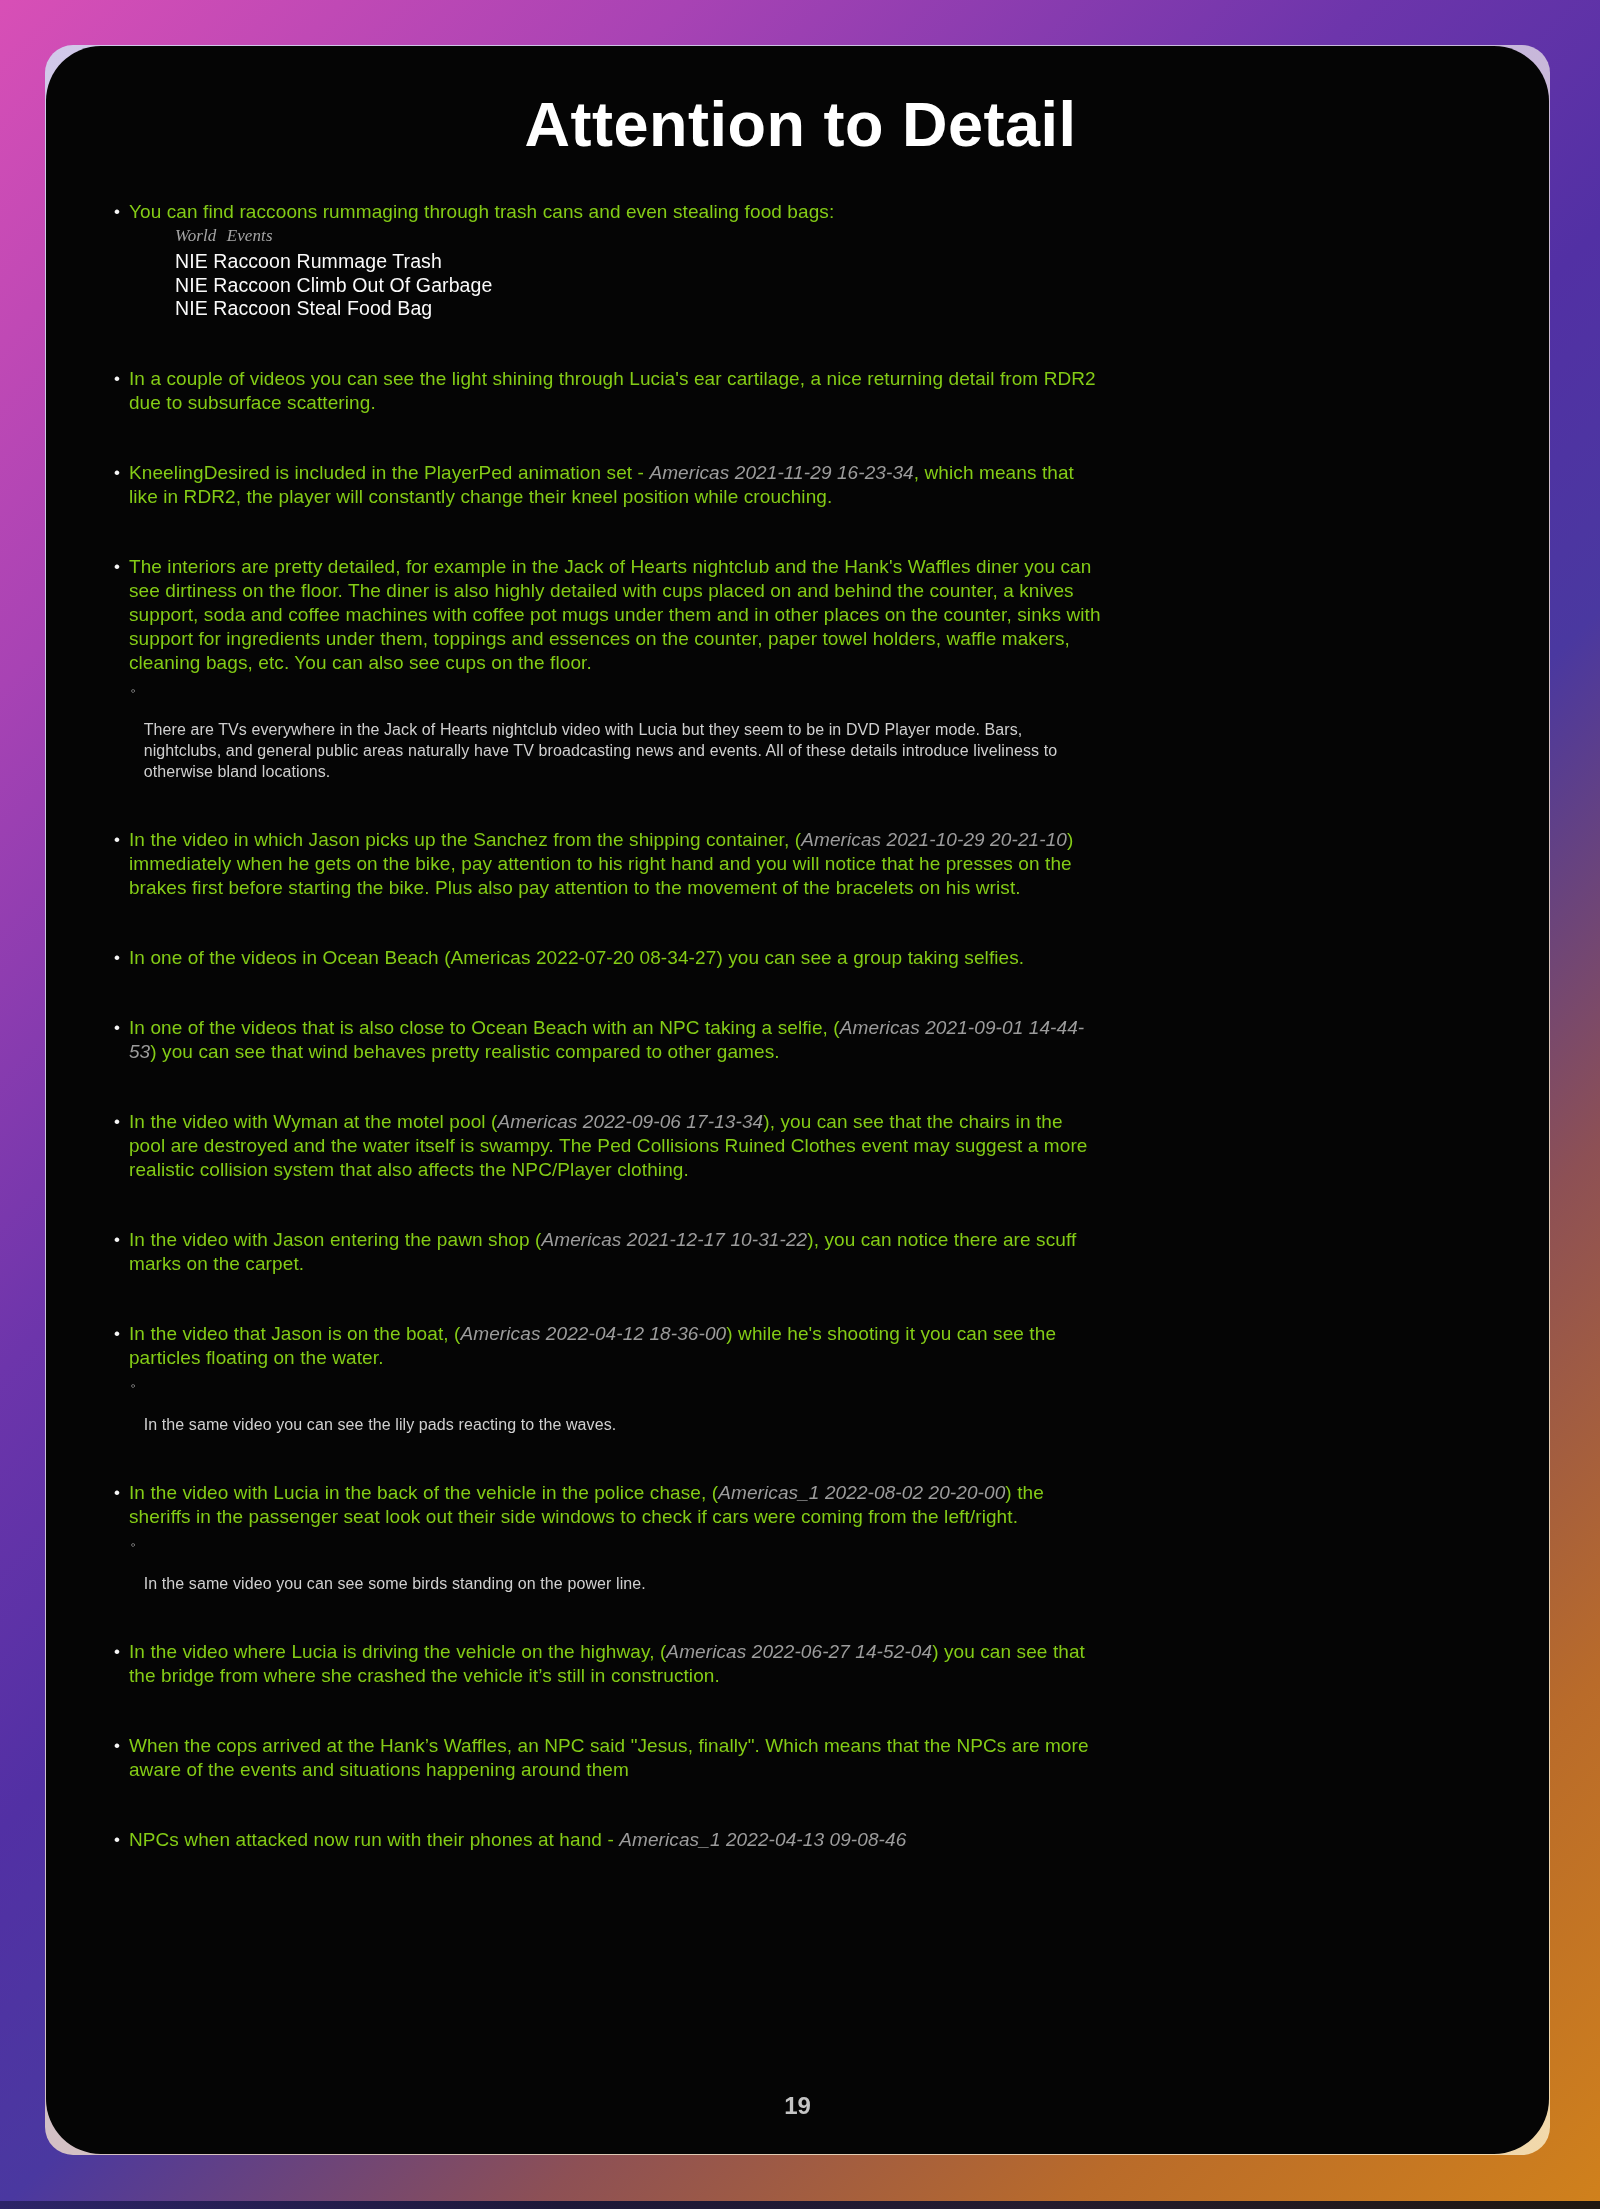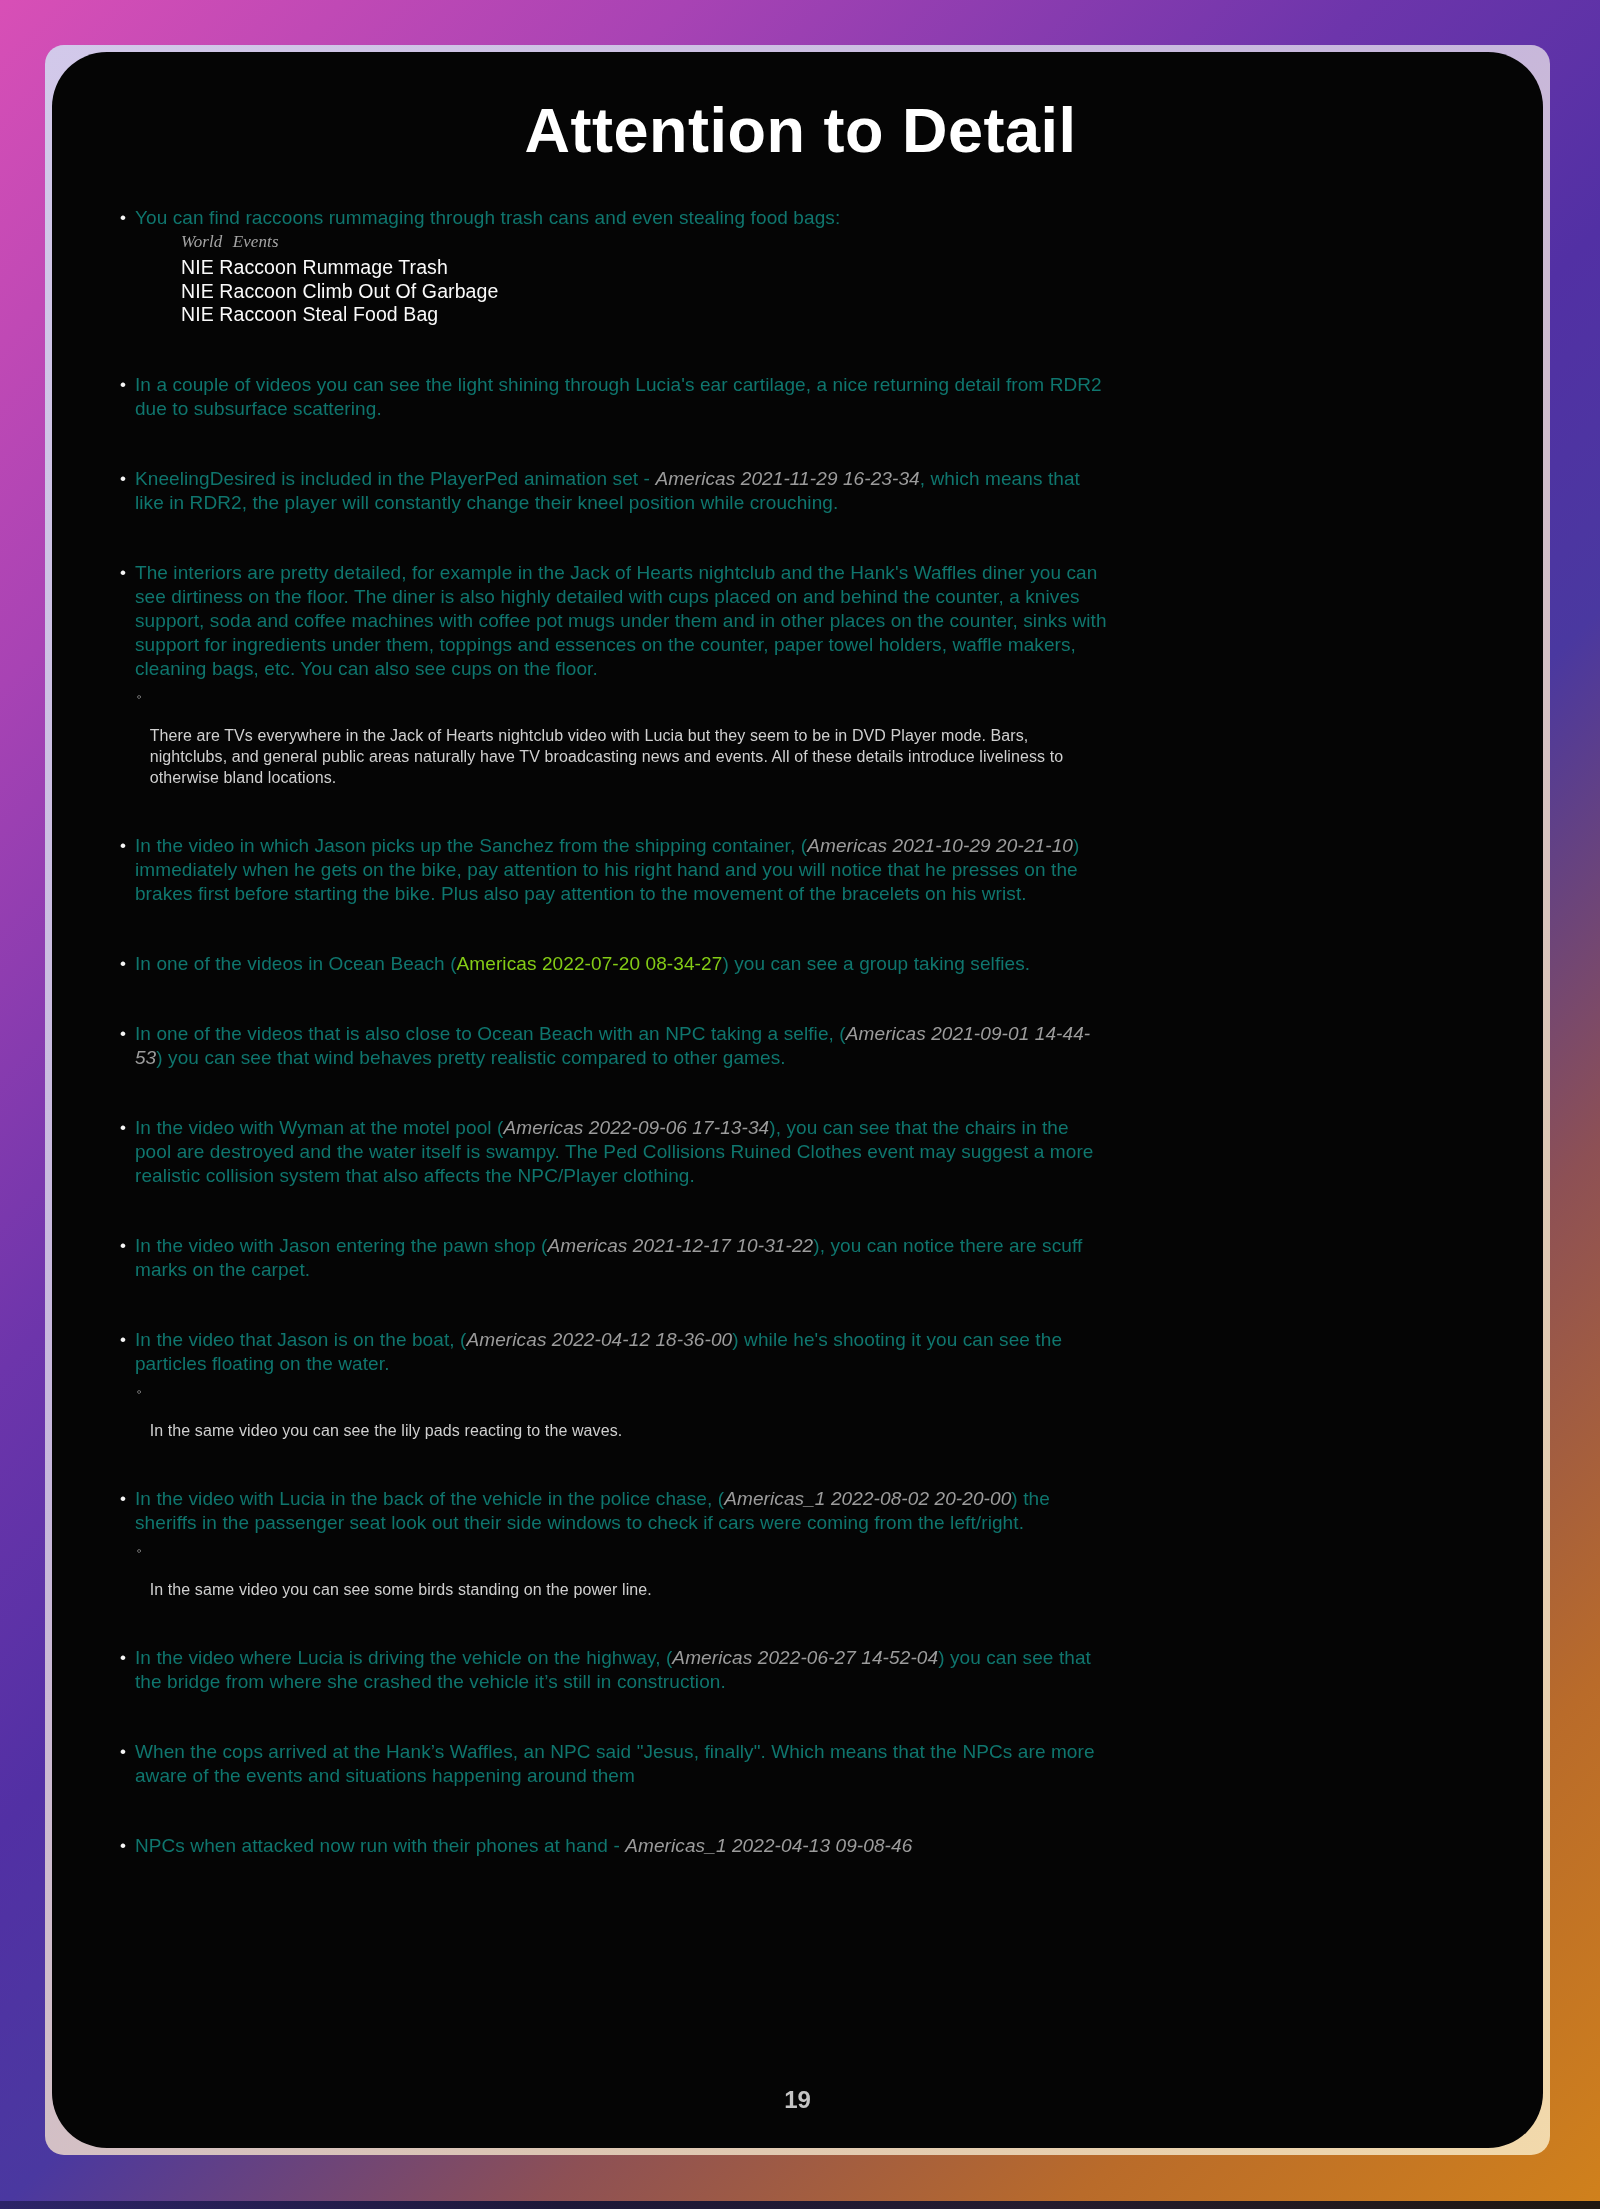--- a/index.html
+++ b/index.html
@@ -12,22 +12,22 @@
       #d84fb6 0%, #a843b4 18%, #6d35ab 36%, #5230a4 48%,
       #4a38a0 58%, #8d5055 72%, #b96b2a 86%, #d0811c 100%);
   }
   .bottom-strip {
     position:absolute; left:0; right:0; bottom:0; height:8px;
     background:linear-gradient(90deg,#2c2468 0%, #1d1838 35%, #241b2e 65%, #1f1710 100%);
   }
   .card-border {
     position:absolute; left:45px; top:45px;
     width:1505px; height:2110px;
-    border-radius:19px;
-    padding:7px; box-sizing:border-box;
+    border-radius:28px;
+    padding:1px; box-sizing:border-box;
     background:linear-gradient(135deg,#d2c9ea 0%, #c7b7dc 40%, #dcc6b4 72%, #f2d9ab 100%);
   }
   .card {
     position:relative;
     width:100%; height:100%;
     border-radius:55px;
     background:#050505;
     box-sizing:border-box;
   }
   .content { padding:42px 60px 0 66px; }
@@ -43,21 +43,21 @@
   .bullet { display:flex; margin-bottom:46px; }
   .bullet .marker {
     flex:0 0 auto;
     color:#f5f5f5; font-size:17px; line-height:24px;
     padding-right:9px; padding-left:2px;
   }
   .btext {
     color:#f5f5f5; font-size:19px; line-height:24px;
     letter-spacing:0.1px;
   }
-  .seg-b  { color:#0f766e; }
+  .seg-b  { color:#84cc16; }
   .seg-t  { color:#9c9c9c; font-style:italic; }
   .seg-tu { color:#84cc16; }
   .events { margin:1px 0 0 46px; }
   .events-caption {
     font-family:"Liberation Serif", serif;
     font-style:italic;
     color:#a5a5a5;
     font-size:17px; line-height:22px;
     word-spacing:6px;
     margin-bottom:3px;

